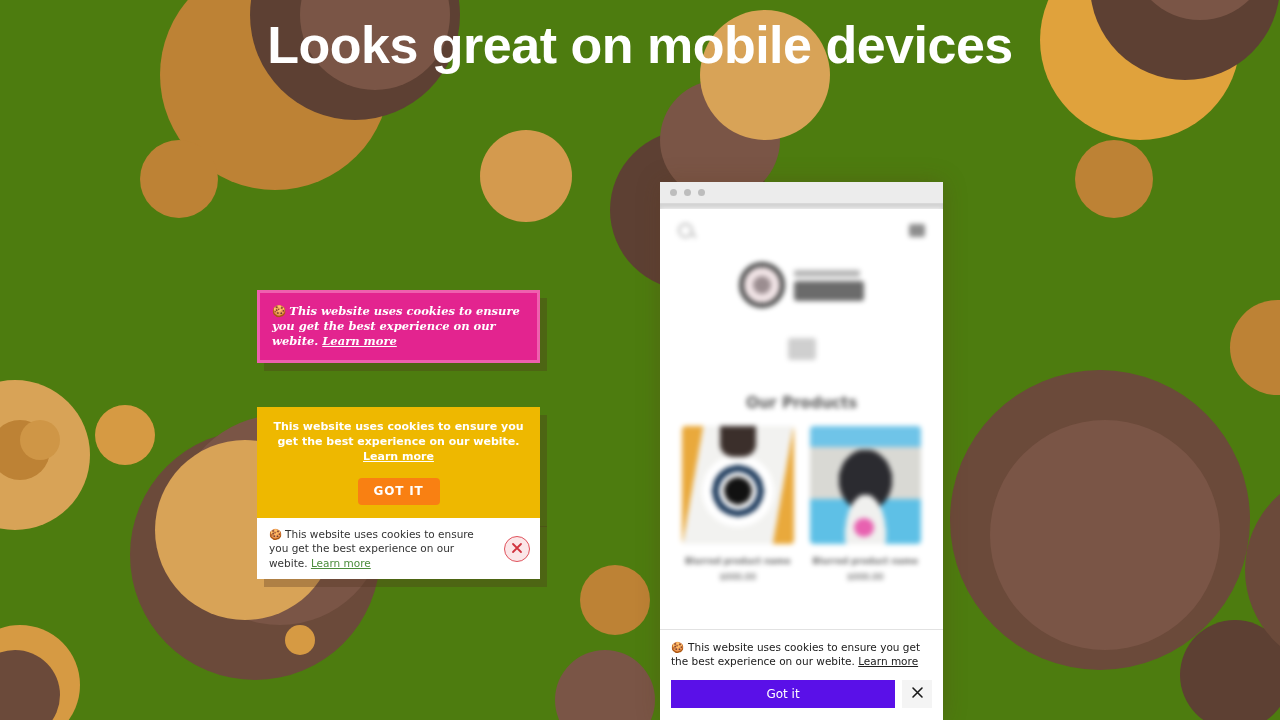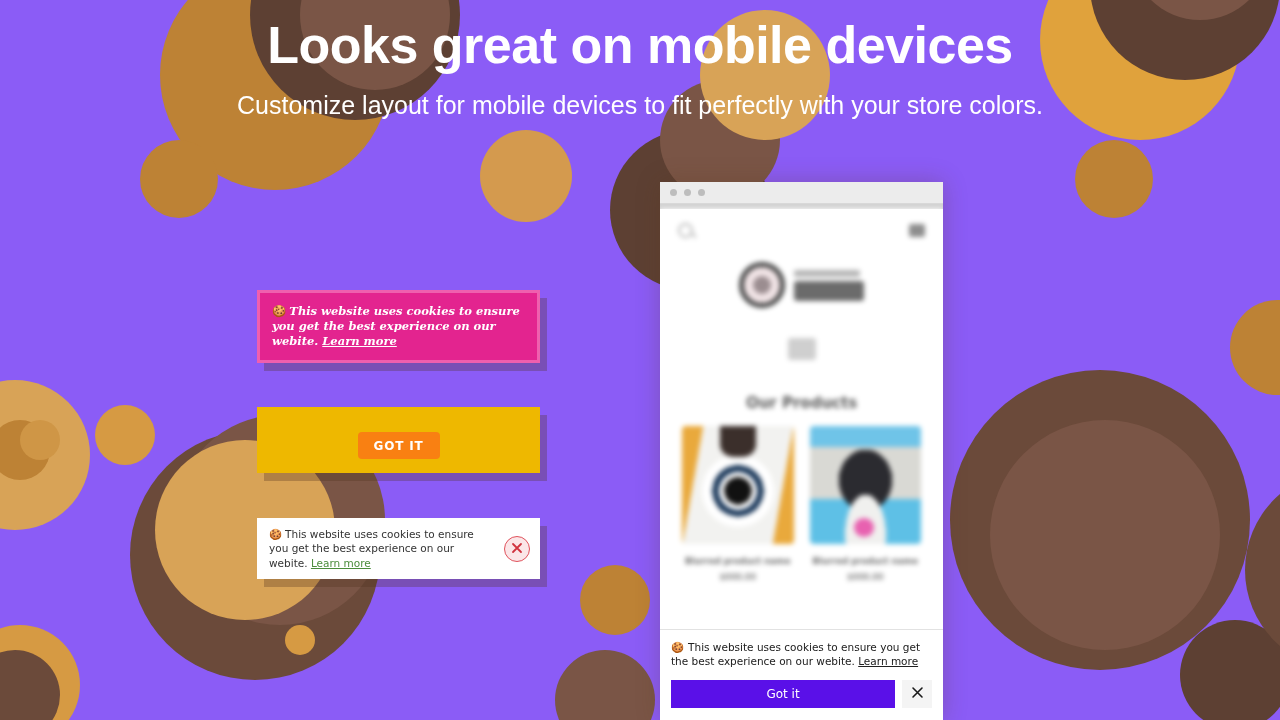--- a/index.html
+++ b/index.html
@@ -412,21 +412,21 @@
     background: #f4f4f4;
     display: flex;
     align-items: center;
     justify-content: center;
     cursor: pointer;
   }
 </style>
 </head>
 <body>
 
-<div id="stage" style="background: #8b5cf6;">
+<div id="stage" style="background: #4d7c0f;">
 
   <div id="bg-circles">
       <div class="bg-circle" style="left: 160px; top: -40px; width: 230px; height: 230px; background: rgb(189, 130, 53); opacity: 1;"></div>
       <div class="bg-circle" style="left: 250px; top: -90px; width: 210px; height: 210px; background: rgb(93, 64, 51); opacity: 1;"></div>
       <div class="bg-circle" style="left: 300px; top: -60px; width: 150px; height: 150px; background: rgb(122, 85, 70); opacity: 1;"></div>
       <div class="bg-circle" style="left: 140px; top: 140px; width: 78px; height: 78px; background: rgb(189, 130, 53); opacity: 1;"></div>
       <div class="bg-circle" style="left: 480px; top: 130px; width: 92px; height: 92px; background: rgb(212, 154, 78); opacity: 1;"></div>
       <div class="bg-circle" style="left: 1040px; top: -60px; width: 200px; height: 200px; background: rgb(224, 162, 60); opacity: 1;"></div>
       <div class="bg-circle" style="left: 1090px; top: -110px; width: 190px; height: 190px; background: rgb(93, 64, 51); opacity: 1;"></div>
       <div class="bg-circle" style="left: 1130px; top: -120px; width: 140px; height: 140px; background: rgb(122, 85, 70); opacity: 1;"></div>
@@ -449,32 +449,36 @@
       <div class="bg-circle" style="left: 1245px; top: 470px; width: 200px; height: 200px; background: rgb(107, 74, 58); opacity: 1;"></div>
       <div class="bg-circle" style="left: 555px; top: 650px; width: 100px; height: 100px; background: rgb(122, 85, 70); opacity: 1;"></div>
       <div class="bg-circle" style="left: 610px; top: 130px; width: 160px; height: 160px; background: rgb(93, 64, 51); opacity: 1;"></div>
       <div class="bg-circle" style="left: 660px; top: 80px; width: 120px; height: 120px; background: rgb(122, 85, 70); opacity: 1;"></div>
       <div class="bg-circle" style="left: 700px; top: 10px; width: 130px; height: 130px; background: rgb(216, 163, 87); opacity: 1;"></div>
       <div class="bg-circle" style="left: 20px; top: 420px; width: 40px; height: 40px; background: rgb(207, 150, 70); opacity: 1;"></div>
     </div>
 
   <div id="header-block">
     <div id="page-title">Looks great on mobile devices</div>
-    <div id="page-subtitle">Customize layout for mobile devices to fit perfectly with your store colors.</div>
   </div>
 
   <div class="banner" id="banner-pink">
     <div class="b-text">
       <span class="cookie">🍪</span><span>This website uses cookies to ensure you get the</span>
       <span>best experience on our webite.</span>
       <a href="#" class="learn">Learn more</a>
     </div>
   </div>
 
   <div class="banner" id="banner-yellow">
+    <div class="b-text">
+      <span>This website uses cookies to ensure you get the</span>
+      <span>best experience on our webite.</span>
+      <a href="#" class="learn">Learn more</a>
+    </div>
     <button class="got-btn">GOT IT</button>
   </div>
 
   <div class="banner" id="banner-white">
     <div class="b-text">
       <span class="cookie">🍪</span><span>This website uses cookies to ensure you get</span>
       <span>the best experience on our webite.</span>
       <a href="#" class="learn">Learn more</a>
     </div>
     <div class="close-circle">

